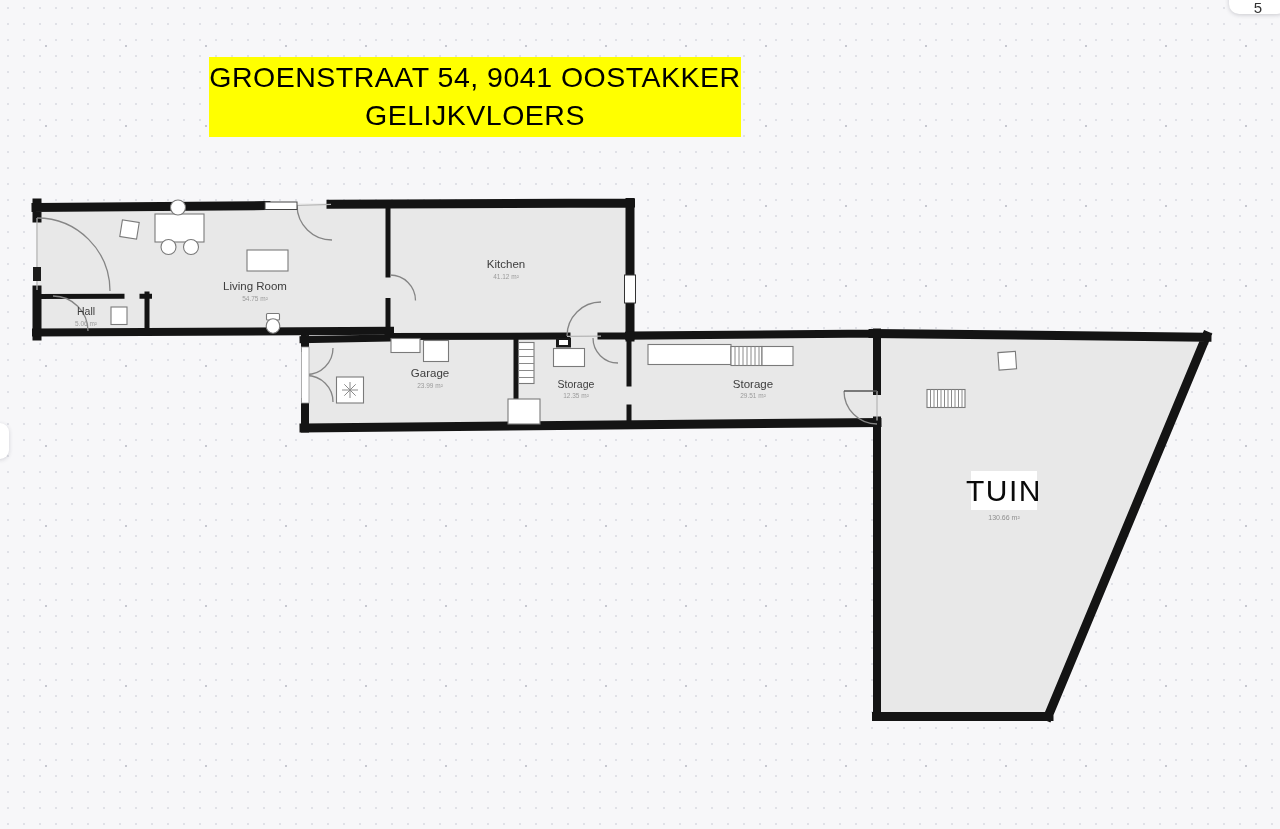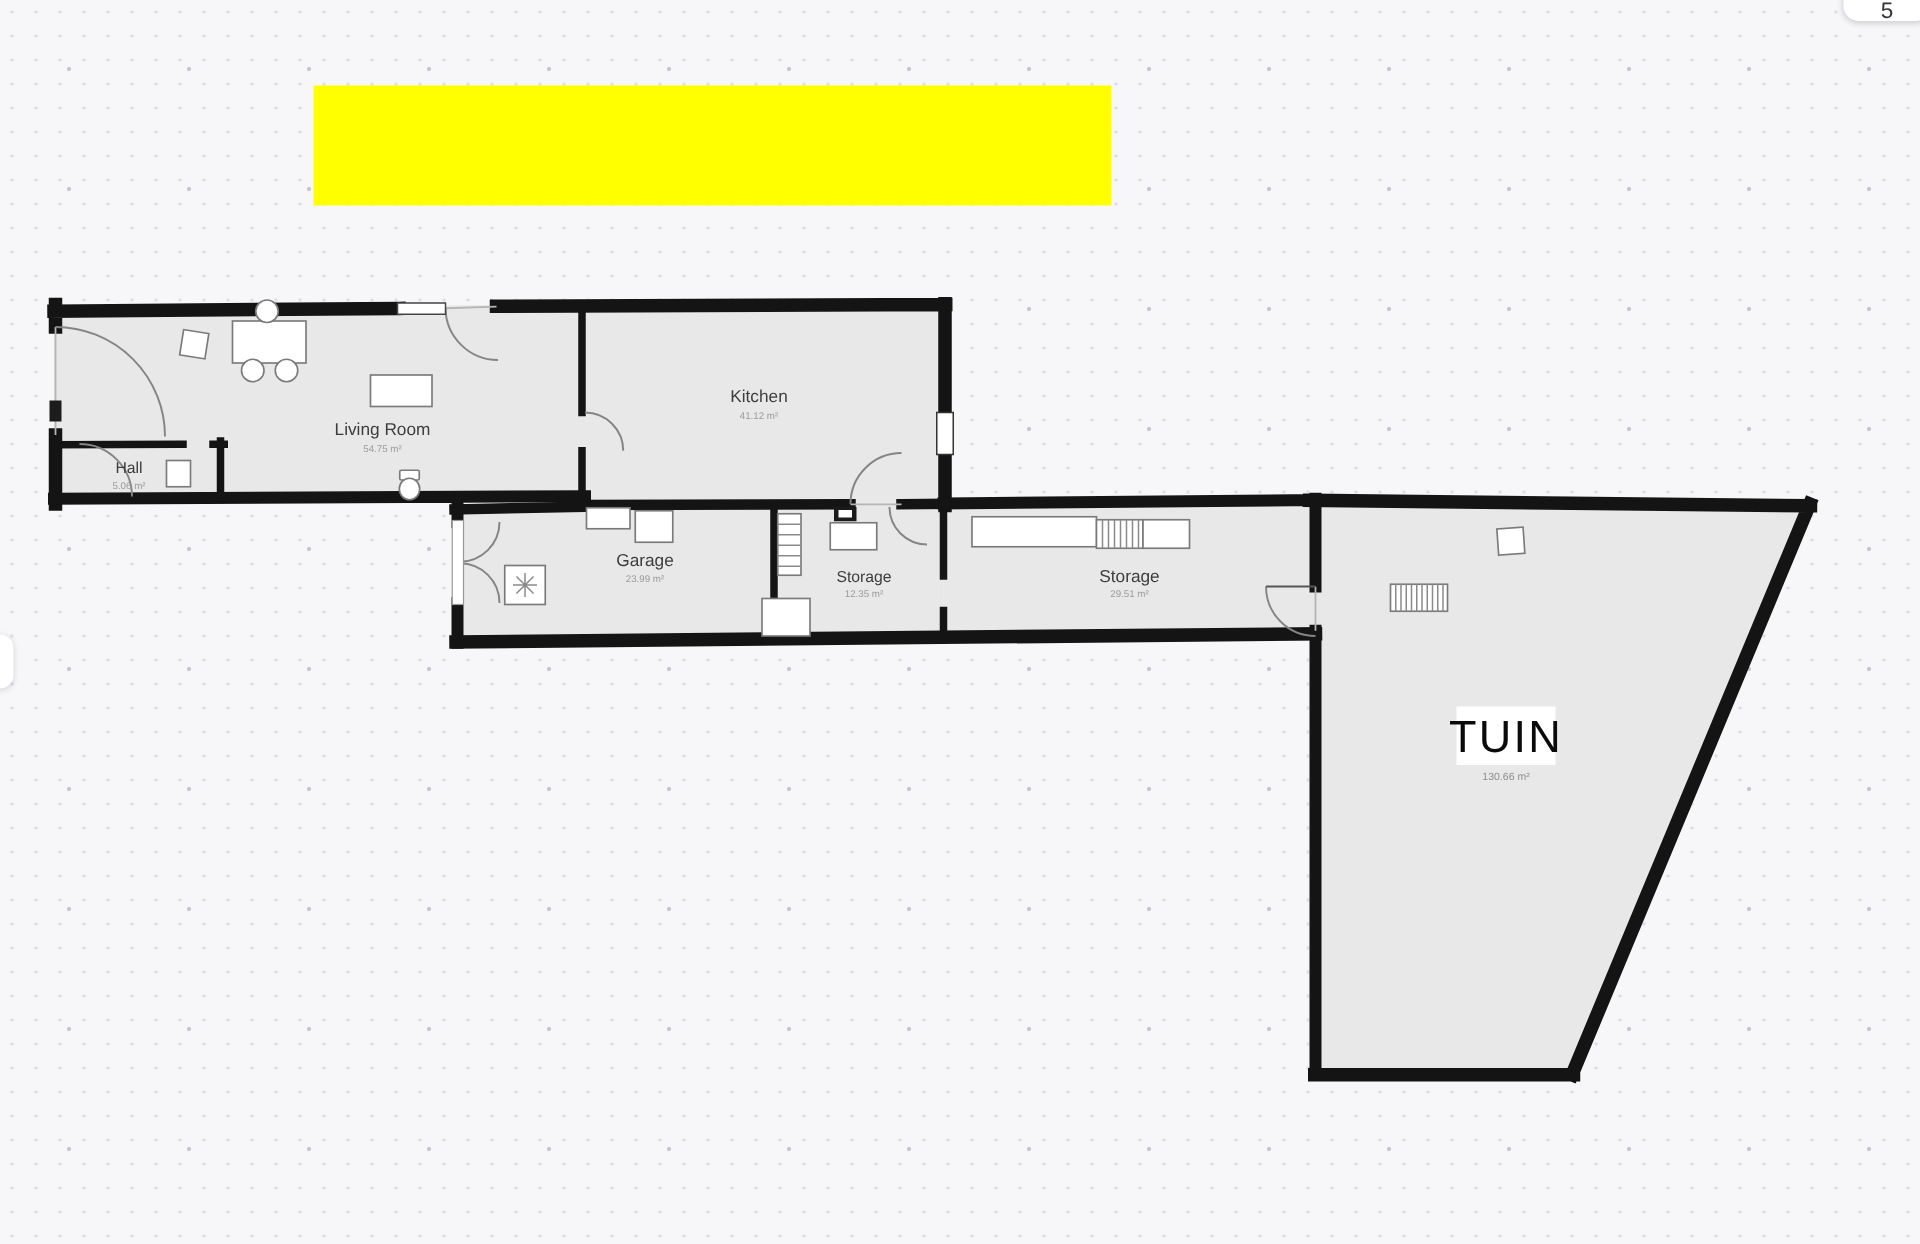--- a/index.html
+++ b/index.html
@@ -173,20 +173,22 @@
       <text class="room-name" x="753" y="388">Storage</text>
       <text class="room-area" x="753" y="398">29.51 m²</text>
 
       <rect x="971" y="471" width="66" height="39" fill="#ffffff"></rect>
       <text class="tuin-name" x="1004" y="501">TUIN</text>
       <text class="tuin-area" x="1004" y="520">130.66 m²</text>
     </g>
   </svg>
 
   <div class="banner">
+    <div>GROENSTRAAT 54, 9041 OOSTAKKER</div>
+    <div>GELIJKVLOERS</div>
   </div>
 
   <div class="corner-btn">
     <span>5</span>
   </div>
   <div class="edge-pill"></div>
 
 </div>
 
 </body></html>

